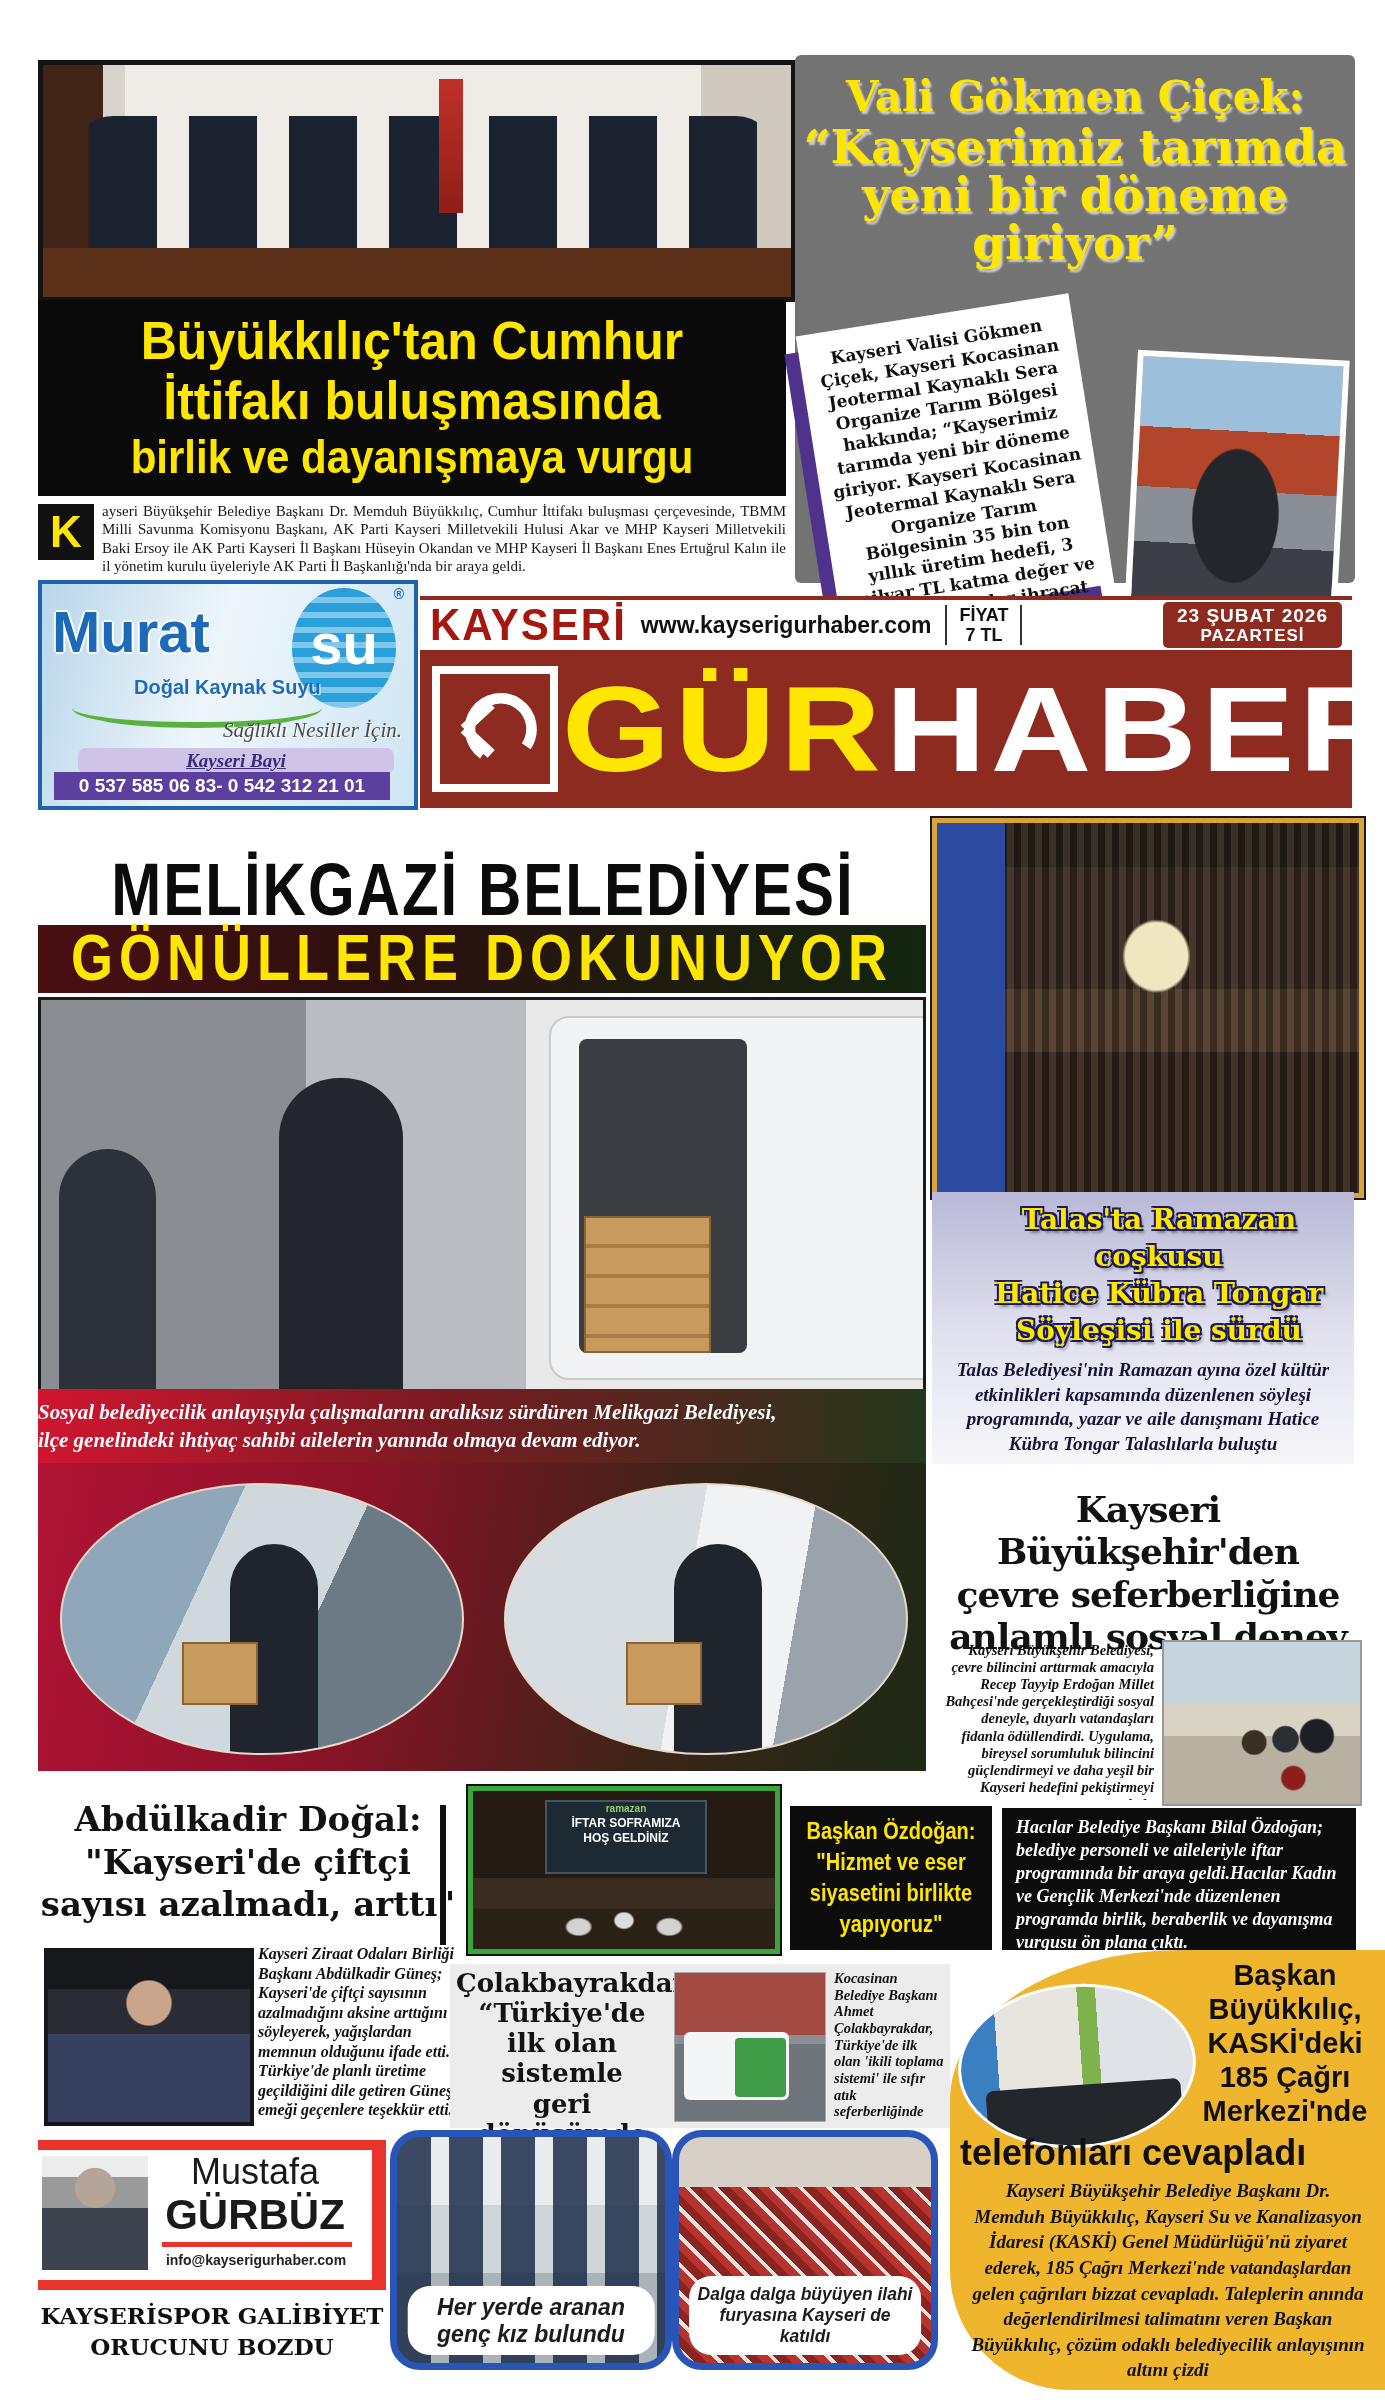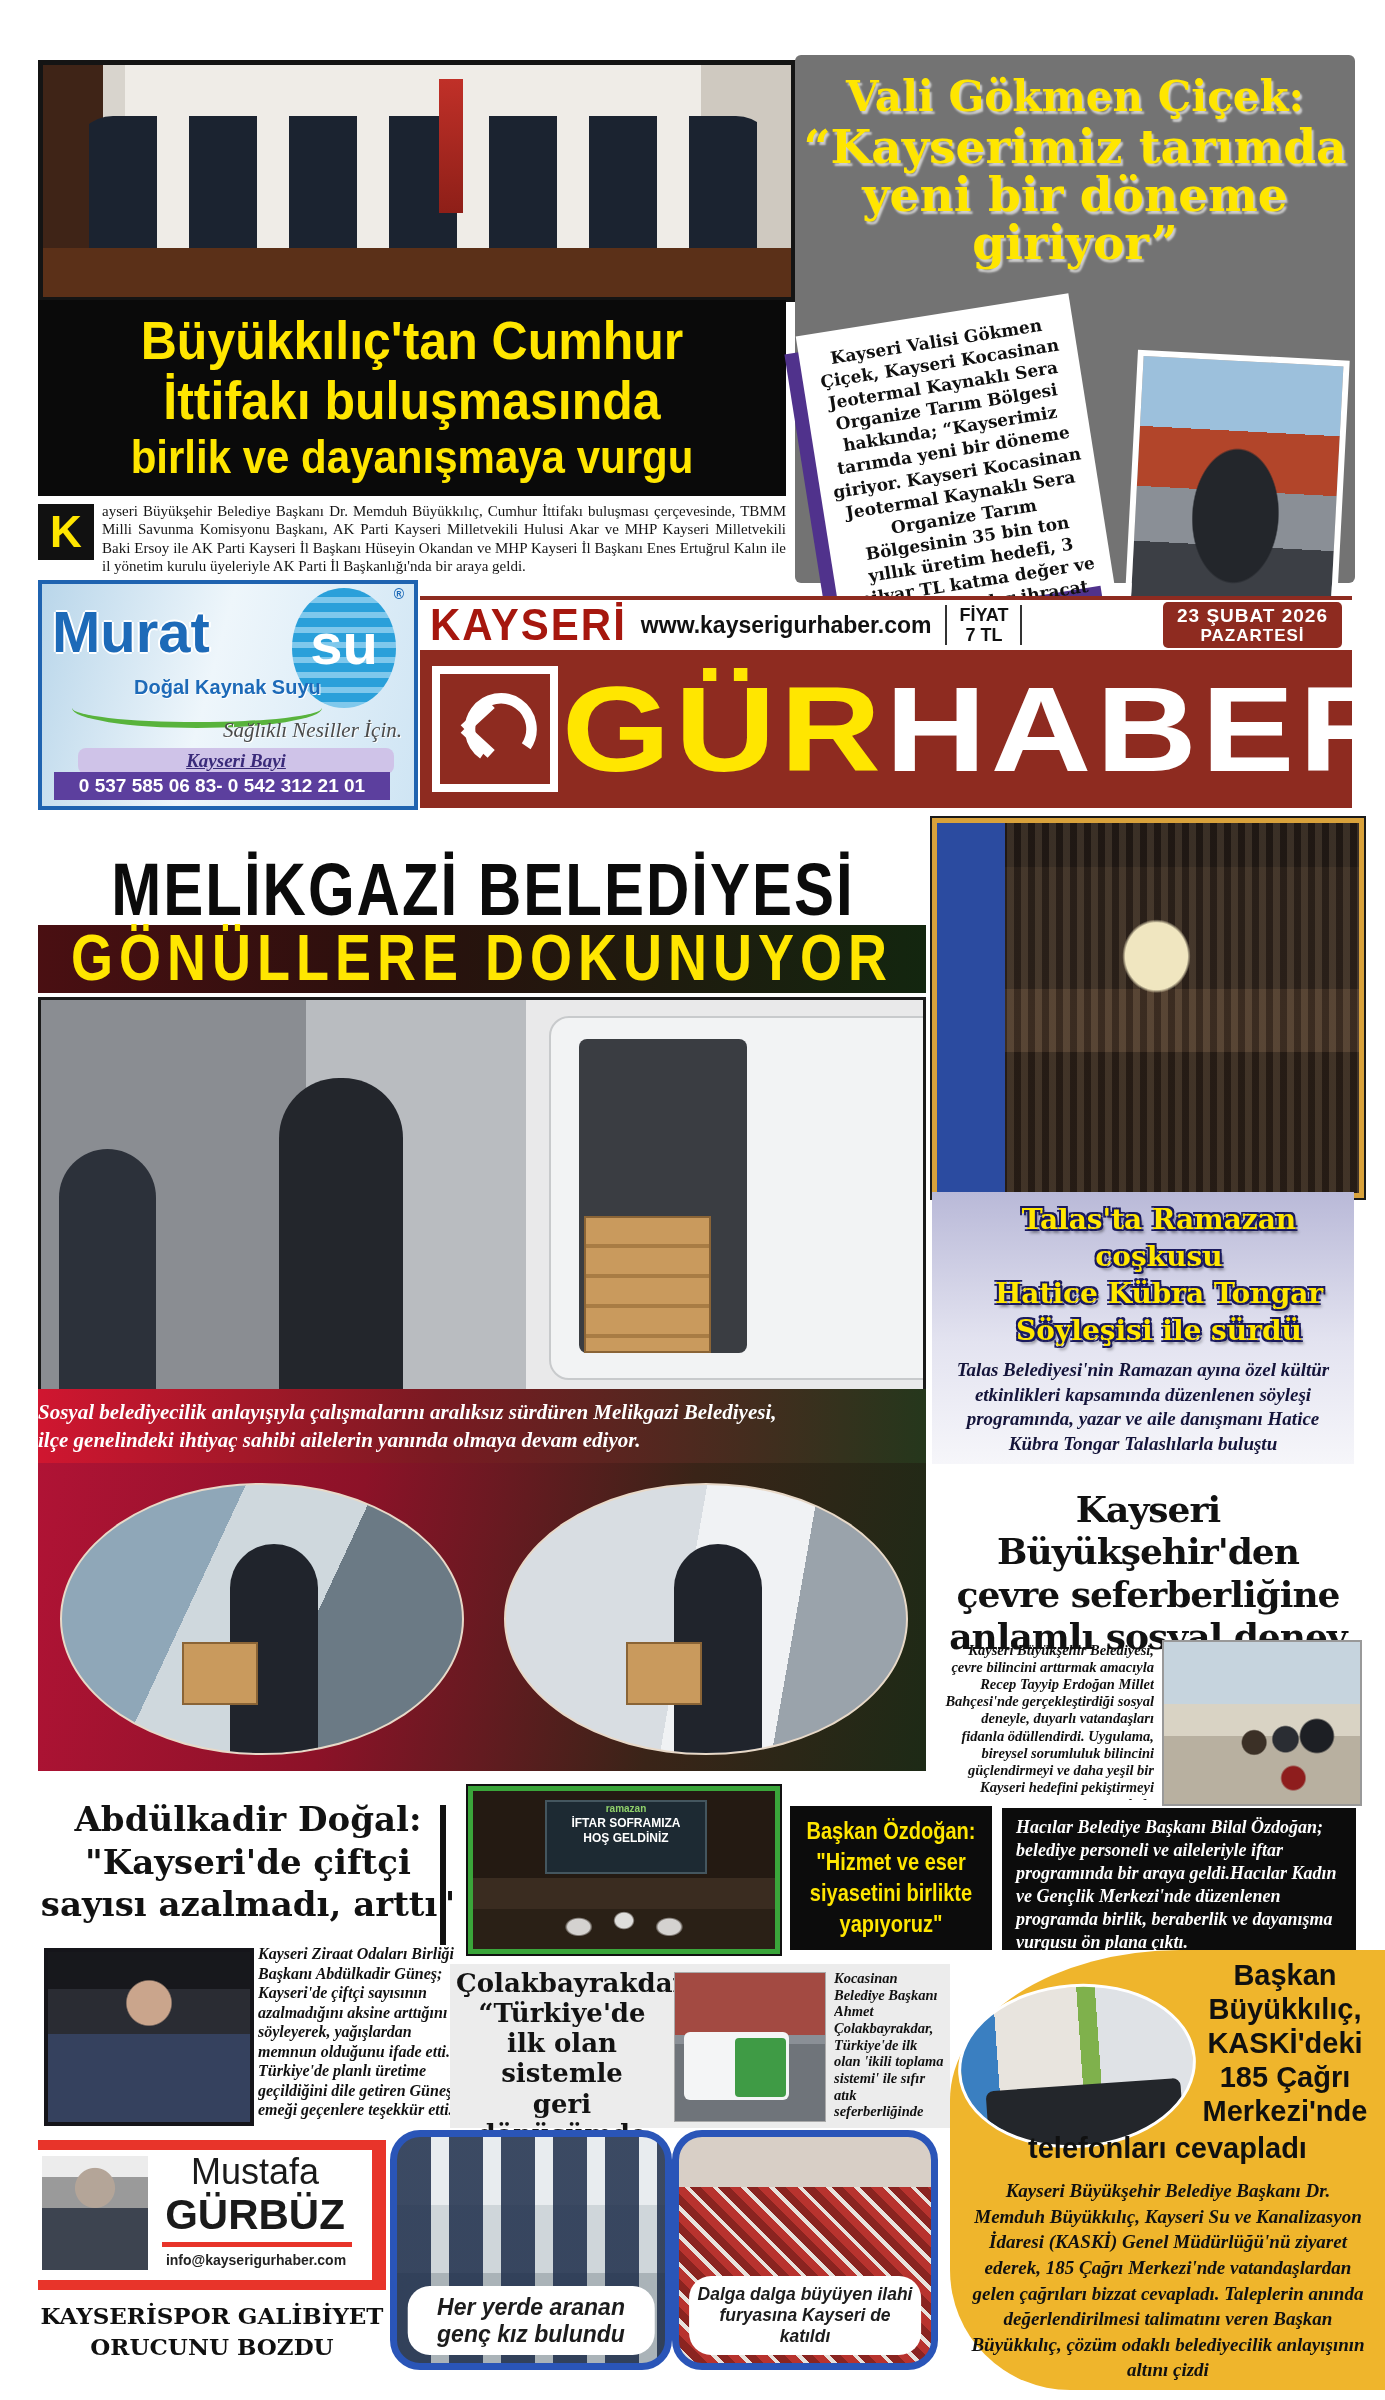--- a/index.html
+++ b/index.html
@@ -202,22 +202,22 @@
   .kaski{left:950px;top:1950px;width:435px;height:440px;background:#efb52c;
     border-radius:230px 0 0 120px / 150px 0 0 120px;}
   .kaski-oval{position:absolute;left:8px;top:34px;width:232px;height:158px;border-radius:50%;
     border:3px solid #fff;transform:rotate(-4deg);overflow:hidden;
     background:
       linear-gradient(90deg,#3a7fc1 0 16%,#e8e4de 16% 52%,#7fb14c 52% 60%,#dfe2e6 60%);}
   .kaski-oval .desk{position:absolute;left:10%;bottom:0;width:84%;height:38%;background:#23262b;
     border-radius:8px 8px 0 0;}
   .kaski-h{position:absolute;left:244px;top:8px;width:182px;text-align:center;font-weight:bold;
     font-size:29px;line-height:34px;color:#101010;}
-  .kaski-h2{position:absolute;left:10px;top:182px;width:415px;text-align:center;font-weight:bold;
-    font-size:29px;color:#101010;}
+  .kaski-h2{position:absolute;left:10px;top:182px;width:415px;font-weight:bold;
+    font-size:36px;color:#101010;}
   .kaski-b{position:absolute;left:18px;top:228px;width:400px;font-family:"Liberation Serif",serif;
     font-style:italic;font-weight:bold;font-size:19px;line-height:1.35;color:#101010;text-align:center;}
 
   
   .gurbuz{left:38px;top:2140px;width:348px;height:150px;background:#fff;
     border-top:10px solid #e8342a;border-right:14px solid #e8342a;border-bottom:10px solid #e8342a;
     box-sizing:border-box;}
   .gurbuz-photo{position:absolute;left:4px;top:6px;width:106px;height:114px;
     background:
       radial-gradient(circle at 50% 28%,#b4a598 0 20%,rgba(0,0,0,0) 21%),

